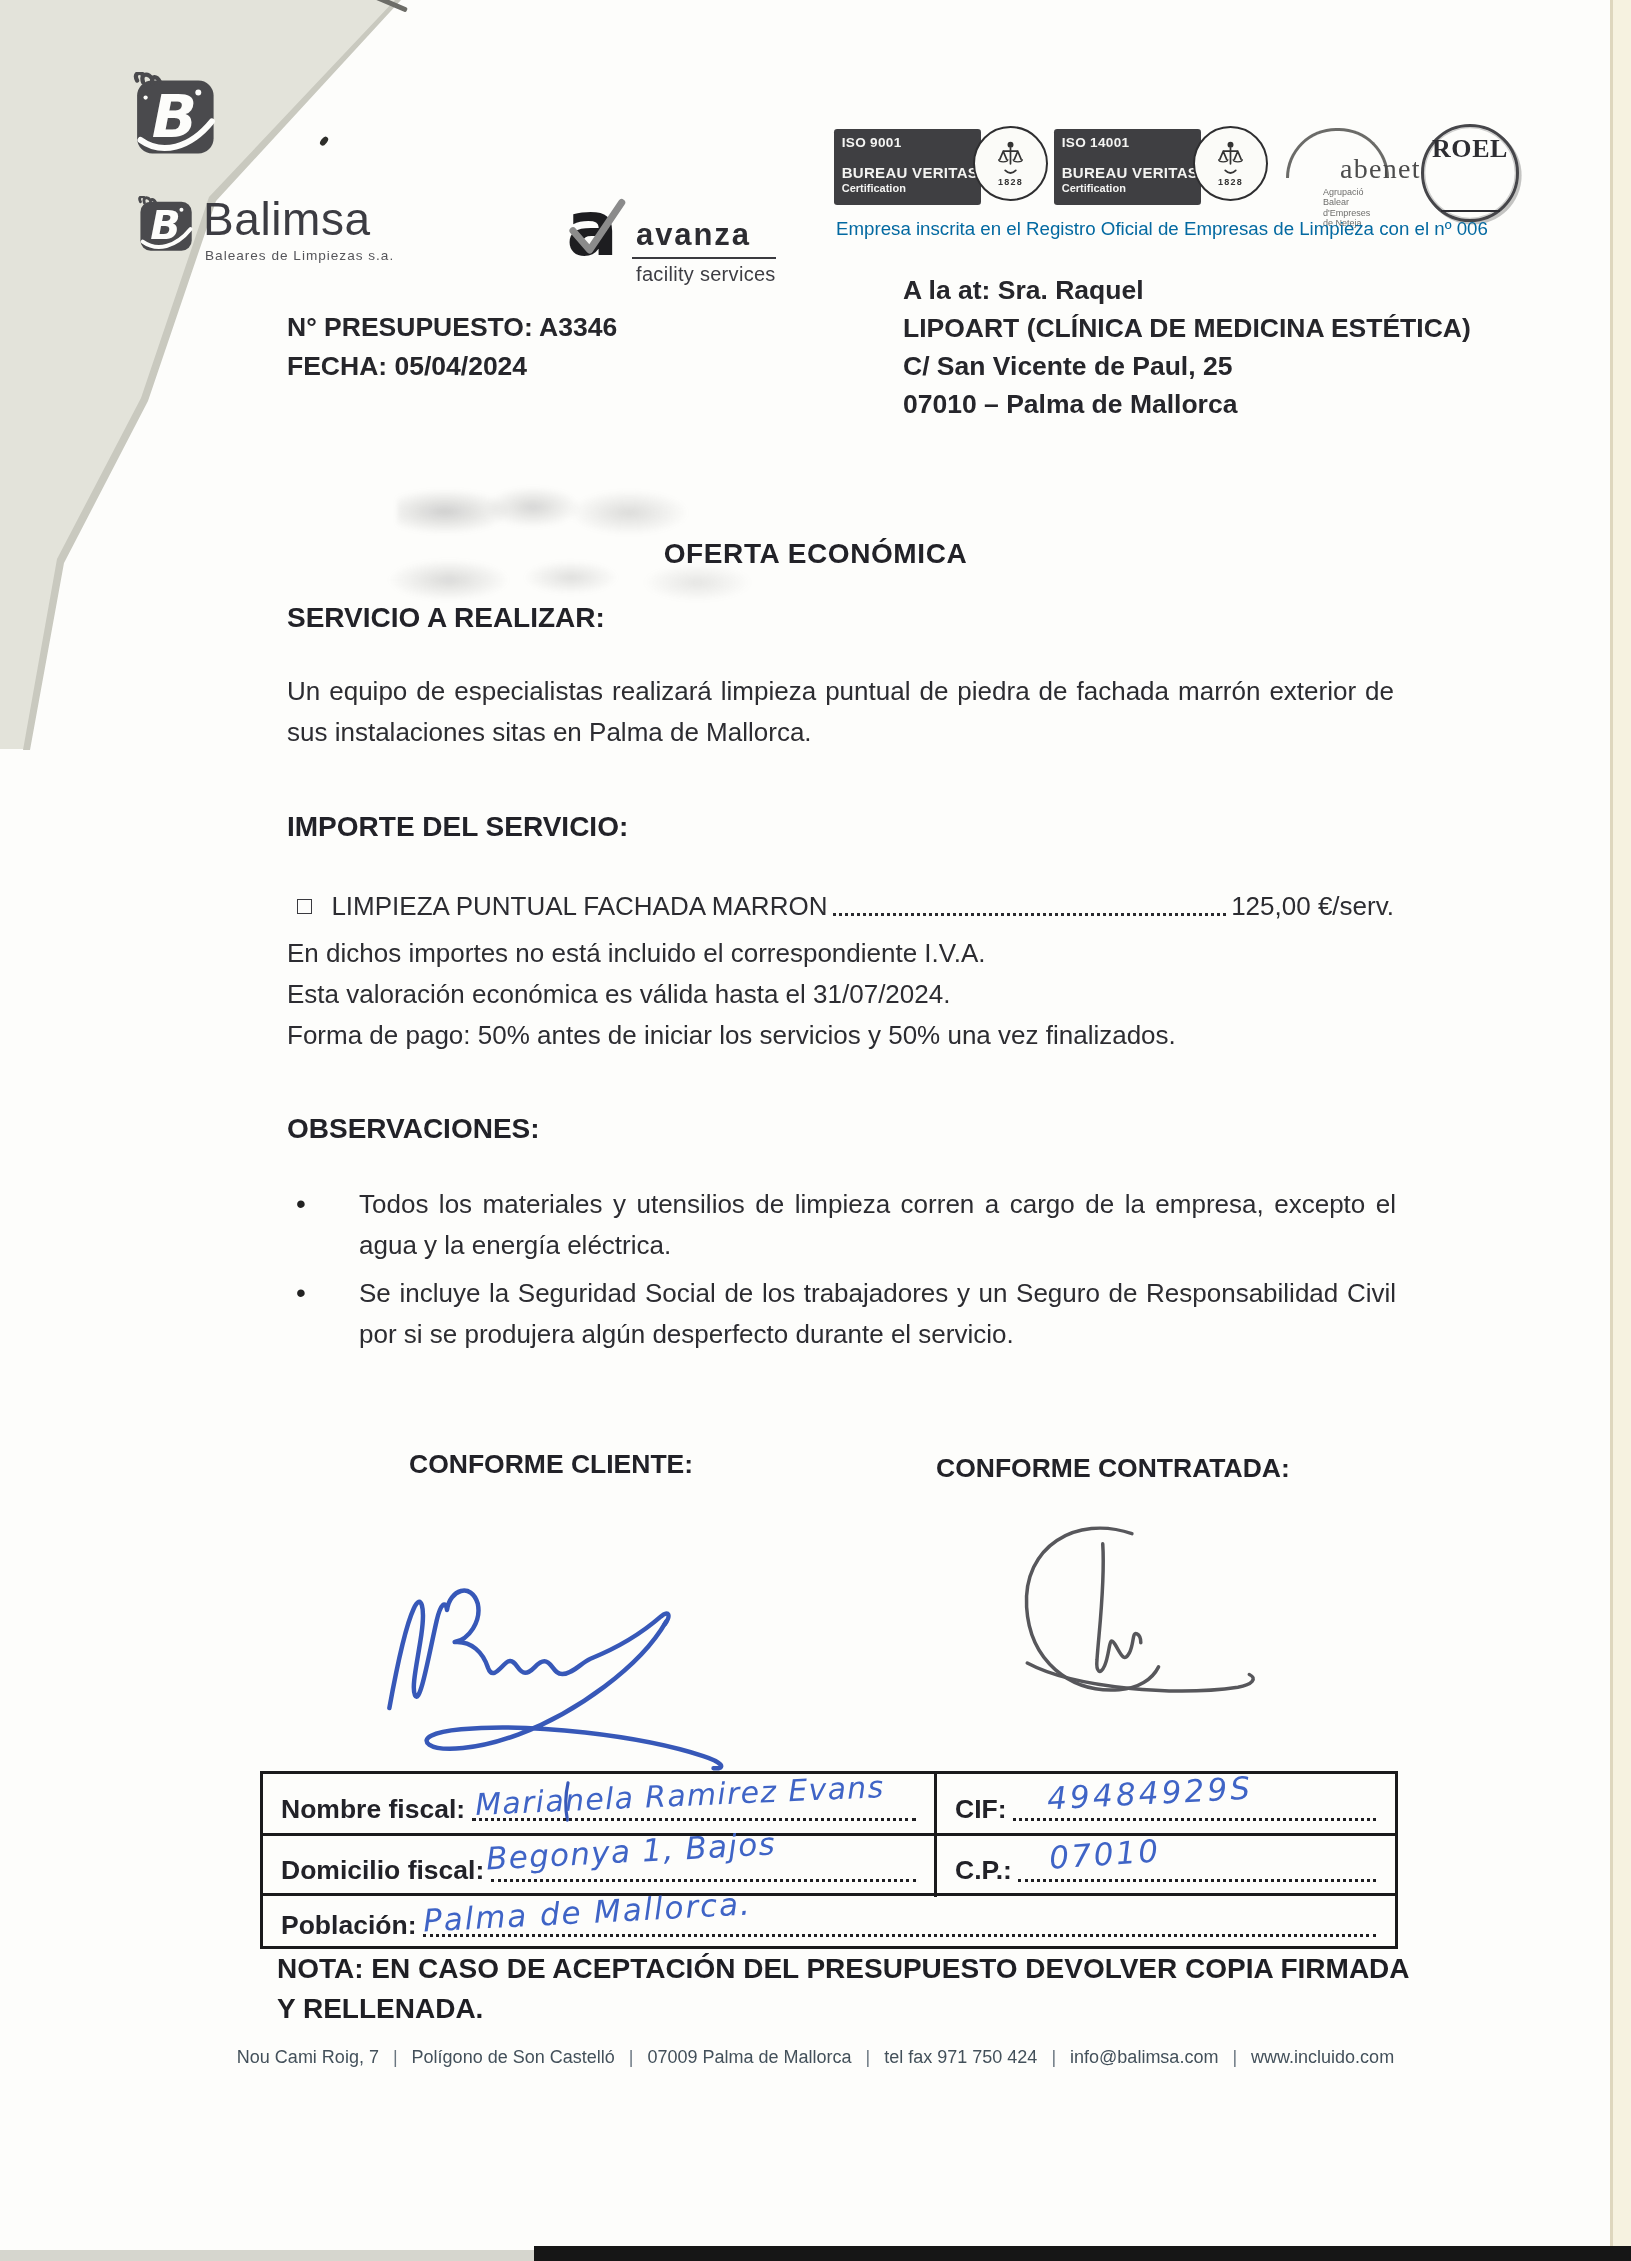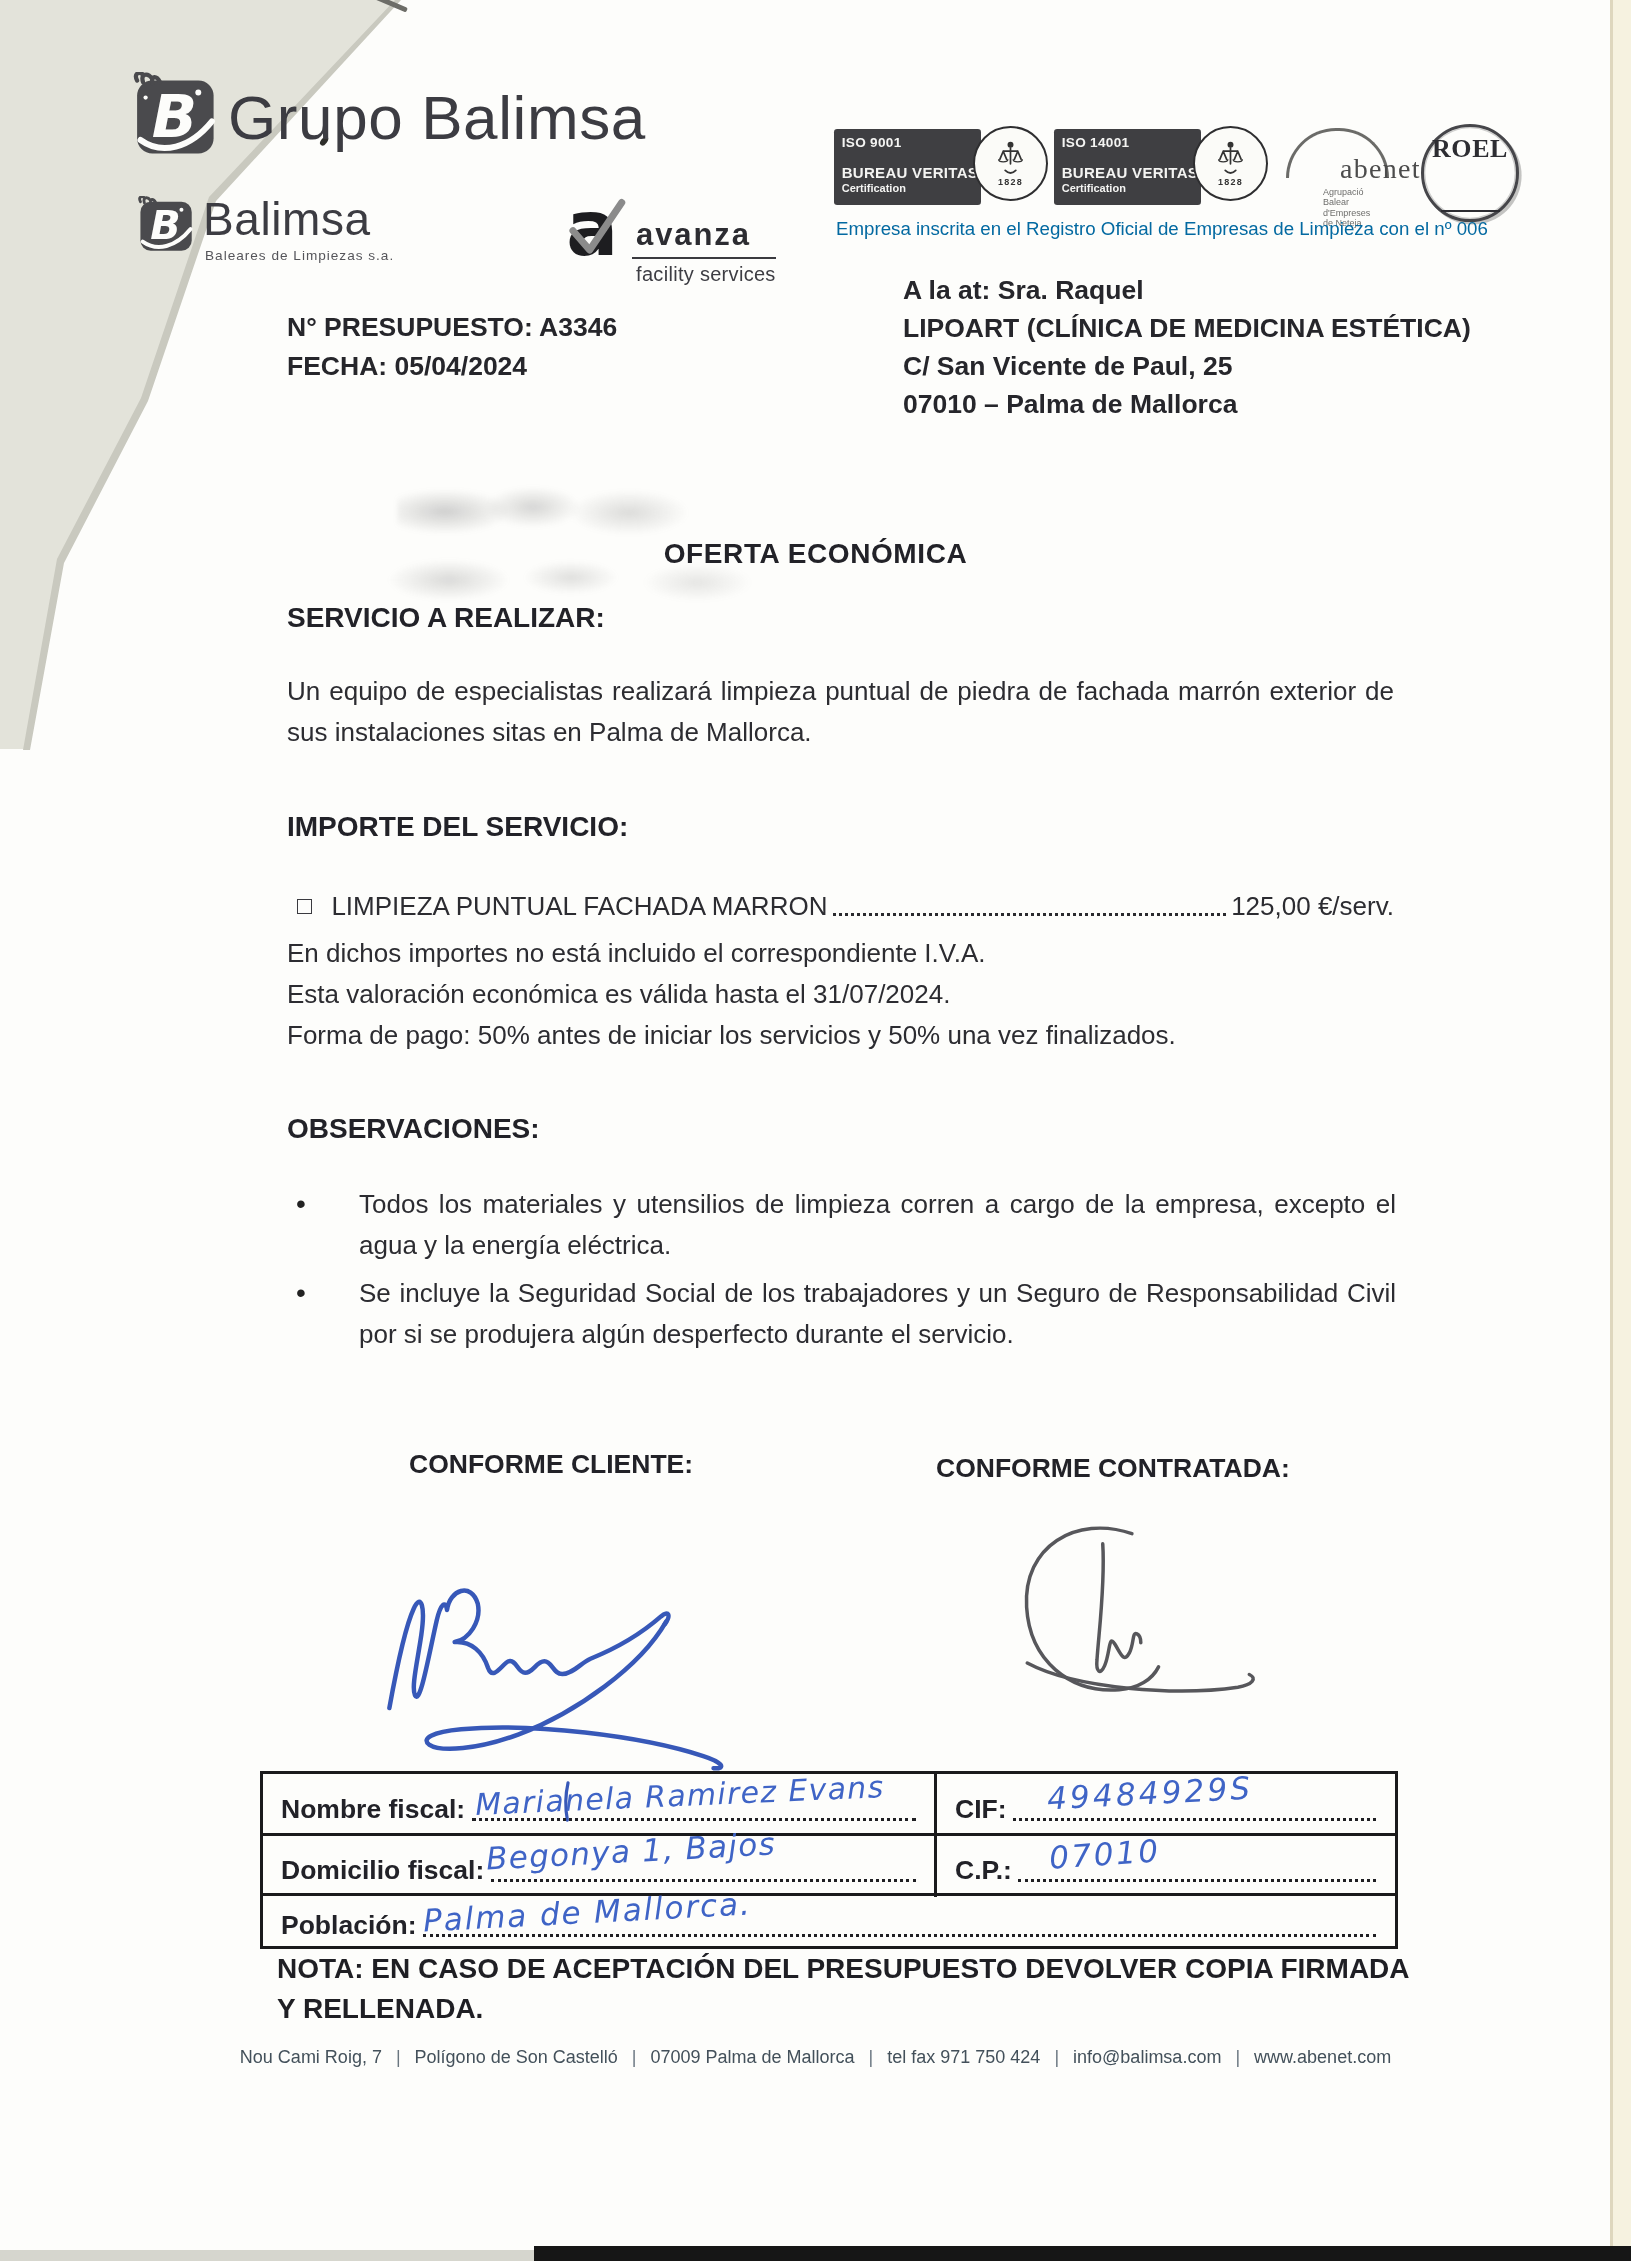--- a/index.html
+++ b/index.html
@@ -150,21 +150,20 @@
   <div class="abs mark-big">
     <svg width="85" height="85" viewBox="0 0 100 100">
       <rect x="6" y="10" width="90" height="86" rx="18" fill="#4a4a4d"></rect>
       <path d="M14,4 C8,-2 2,2 6,10 M24,8 C18,0 10,2 13,12 M33,12 C29,4 22,4 24,13" stroke="#4a4a4d" stroke-width="5" fill="none" stroke-linecap="round"></path>
       <text x="50" y="76" font-family="DejaVu Sans" font-style="italic" font-weight="bold" font-size="70" fill="#fdfdfb" text-anchor="middle">B</text>
       <path d="M10,80 C35,98 68,90 94,58" stroke="#fdfdfb" stroke-width="7" fill="none" stroke-linecap="round"></path>
       <circle cx="78" cy="24" r="3.5" fill="#fdfdfb"></circle>
       <circle cx="16" cy="30" r="2.5" fill="#fdfdfb"></circle>
     </svg>
   </div>
-  <div class="abs brand-big">Grupo Balimsa</div>
 
   <div class="abs mark-small">
     <svg width="57" height="57" viewBox="0 0 100 100">
       <rect x="6" y="10" width="90" height="86" rx="18" fill="#4a4a4d"></rect>
       <path d="M14,4 C8,-2 2,2 6,10 M24,8 C18,0 10,2 13,12 M33,12 C29,4 22,4 24,13" stroke="#4a4a4d" stroke-width="5" fill="none" stroke-linecap="round"></path>
       <text x="50" y="76" font-family="DejaVu Sans" font-style="italic" font-weight="bold" font-size="70" fill="#fdfdfb" text-anchor="middle">B</text>
       <path d="M10,80 C35,98 68,90 94,58" stroke="#fdfdfb" stroke-width="7" fill="none" stroke-linecap="round"></path>
       <circle cx="78" cy="24" r="3.5" fill="#fdfdfb"></circle>
     </svg>
   </div>
@@ -347,17 +346,17 @@
     <span>Nou Cami Roig, 7</span>
     <span class="fsep">|</span>
     <span>Polígono de Son Castelló</span>
     <span class="fsep">|</span>
     <span>07009 Palma de Mallorca</span>
     <span class="fsep">|</span>
     <span>tel fax 971 750 424</span>
     <span class="fsep">|</span>
     <span>info@balimsa.com</span>
     <span class="fsep">|</span>
-    <span>www.abenet.com</span>
+    <span>www.incluido.com</span>
   </div>
 
 </div>
 
 
 </body></html>

